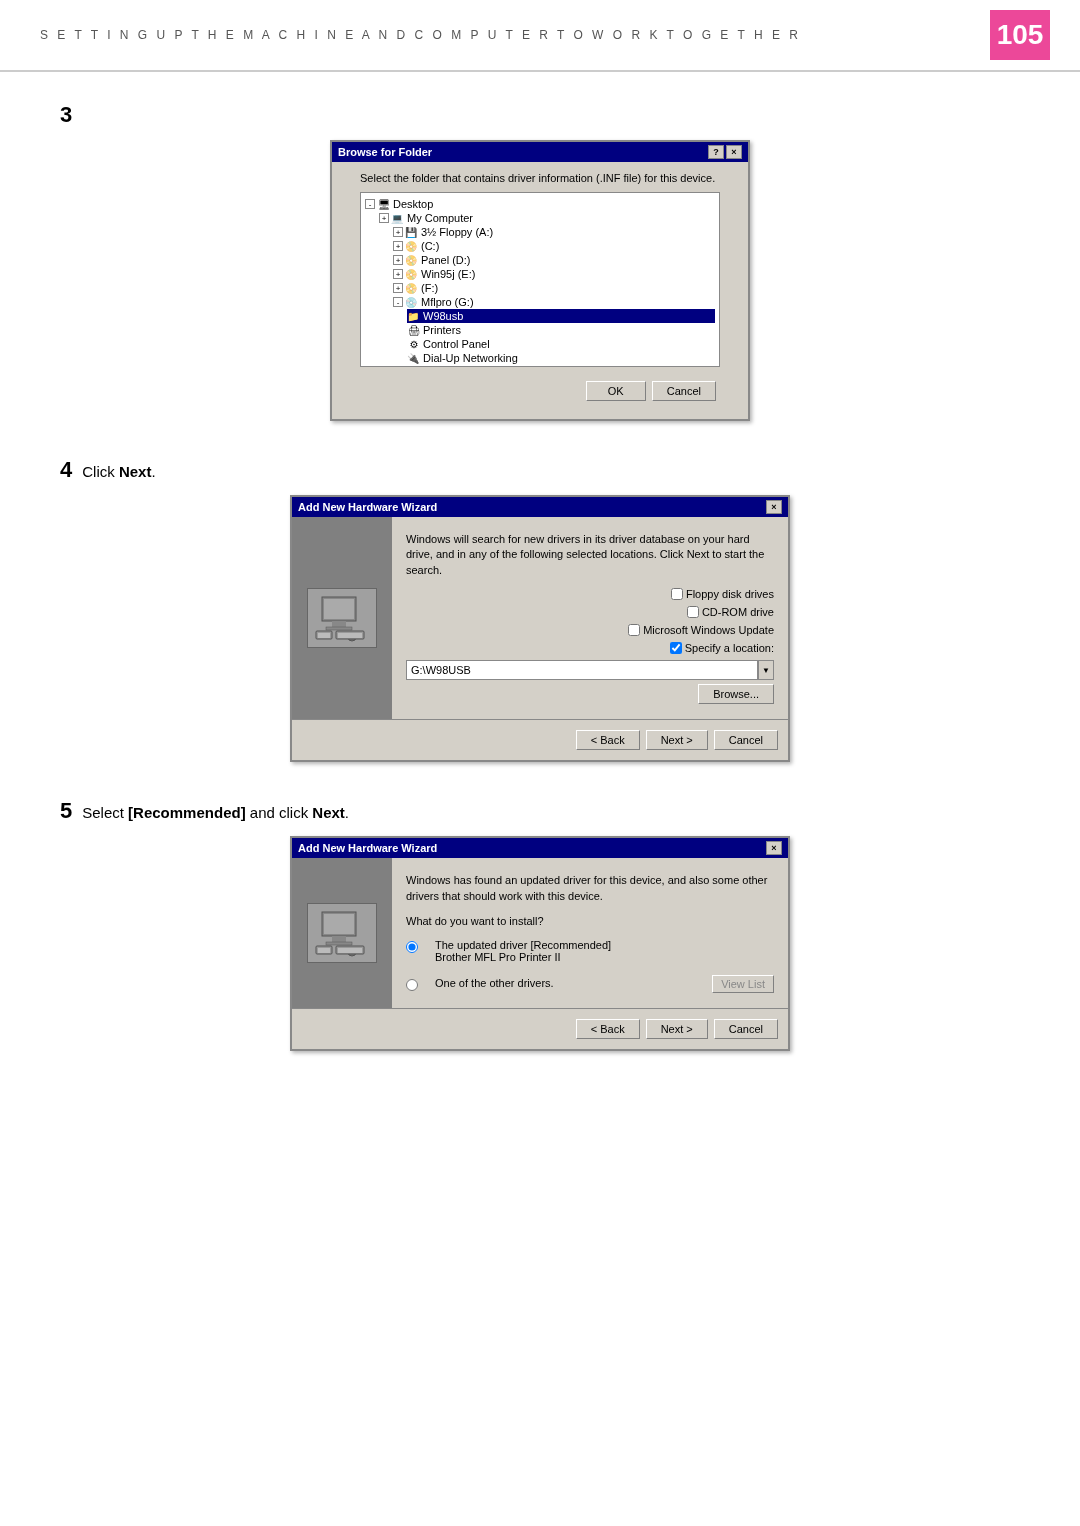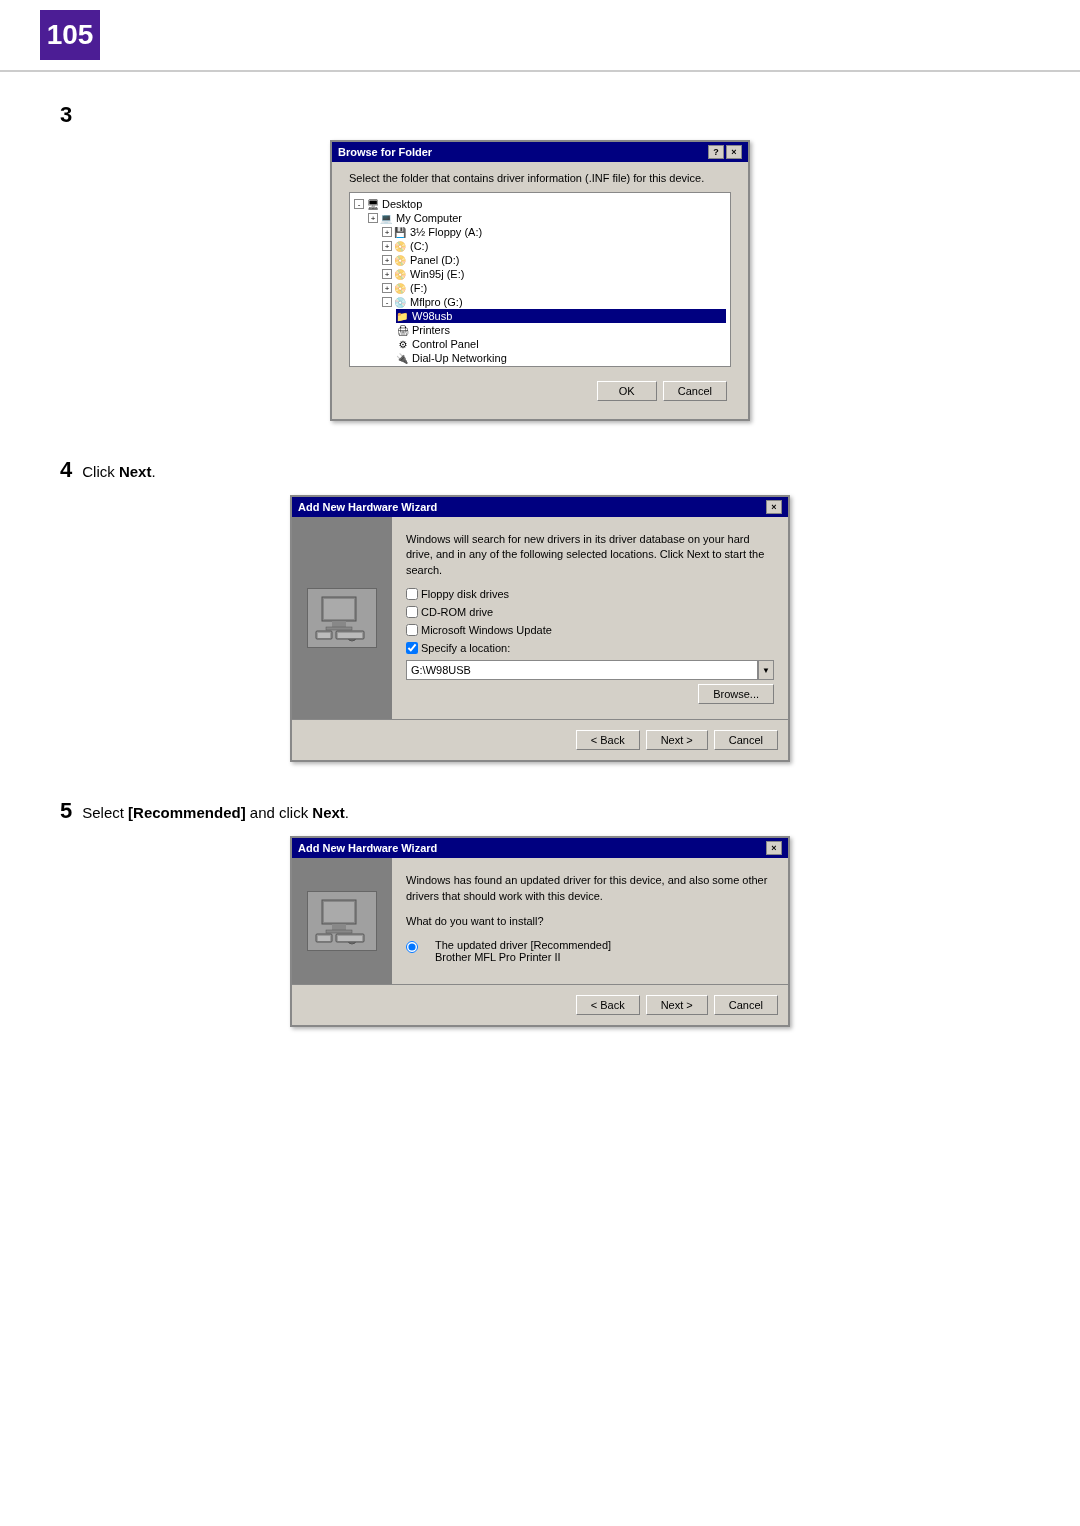--- a/index.html
+++ b/index.html
@@ -22,21 +22,21 @@
       margin-bottom: 30px;
     }
     .header-title {
       font-size: 12px;
       letter-spacing: 3px;
       color: #555;
       font-weight: normal;
       text-transform: uppercase;
     }
     .page-number-box {
-      background: #4c1d95;
+      background: #ec4899;
       color: #fff;
       font-size: 28px;
       font-weight: bold;
       width: 60px;
       height: 50px;
       display: flex;
       align-items: center;
       justify-content: center;
     }
 
@@ -95,21 +95,21 @@
       color: #000;
       width: 16px;
       height: 14px;
       font-size: 9px;
       display: flex;
       align-items: center;
       justify-content: center;
       cursor: pointer;
     }
     .dialog-body {
-      padding: 10px 17px;
+      padding: 10px 28px;
     }
     .dialog-description {
       font-size: 11px;
       margin-bottom: 8px;
       color: #000;
     }
 
     
     .folder-tree {
       border: 1px solid #888;
@@ -222,20 +222,21 @@
       color: #000;
       margin-bottom: 10px;
       line-height: 1.4;
     }
     .checkbox-row {
       display: flex;
       align-items: center;
       gap: 3px;
       margin-bottom: 6px;
       font-size: 11px;
+      justify-content: flex-end;
     }
     .checkbox-row input[type="checkbox"] {
       width: 12px;
       height: 12px;
     }
     .location-row {
       margin-top: 6px;
     }
     .location-input-row {
       display: flex;
@@ -296,20 +297,21 @@
       padding: 2px 8px;
       font-size: 11px;
       cursor: pointer;
       color: #888;
     }
   </style>
 </head>
 <body>
 
 <div class="header-bar">
+  <span class="header-title">S E T T I N G   U P   T H E   M A C H I N E   A N D   C O M P U T E R   T O   W O R K   T O G E T H E R</span>
   <div class="page-number-box">105</div>
 </div>
 
 <div class="content">
 
   <div class="step">
     <div class="step-label">
       <span class="step-number">3</span>
     </div>
 
@@ -505,20 +507,29 @@
         <div class="wizard-content">
           <p class="wizard-text">Windows has found an updated driver for this device, and also some other drivers that should work with this device.</p>
           <p class="wizard-text" style="margin-top:8px;">What do you want to install?</p>
           <div class="radio-row">
             <input type="radio" name="driver" checked="" style="">
             <div class="radio-label">
               <div>The updated driver [Recommended]</div>
               <div>Brother MFL Pro Printer II</div>
             </div>
           </div>
+          <div style="margin-top:12px;">
+            <div style="display:flex; align-items:center; gap:8px;">
+              <div class="radio-row" style="flex:1; margin:0;">
+                <input type="radio" name="driver" style="">
+                <span class="radio-label">One of the other drivers.</span>
+              </div>
+              <button class="view-list-btn">View List</button>
+            </div>
+          </div>
         </div>
       </div>
       <div class="wizard-footer">
         <button class="win-button">&lt; Back</button>
         <button class="win-button">Next &gt;</button>
         <button class="win-button">Cancel</button>
       </div>
     </div>
   </div>
 

